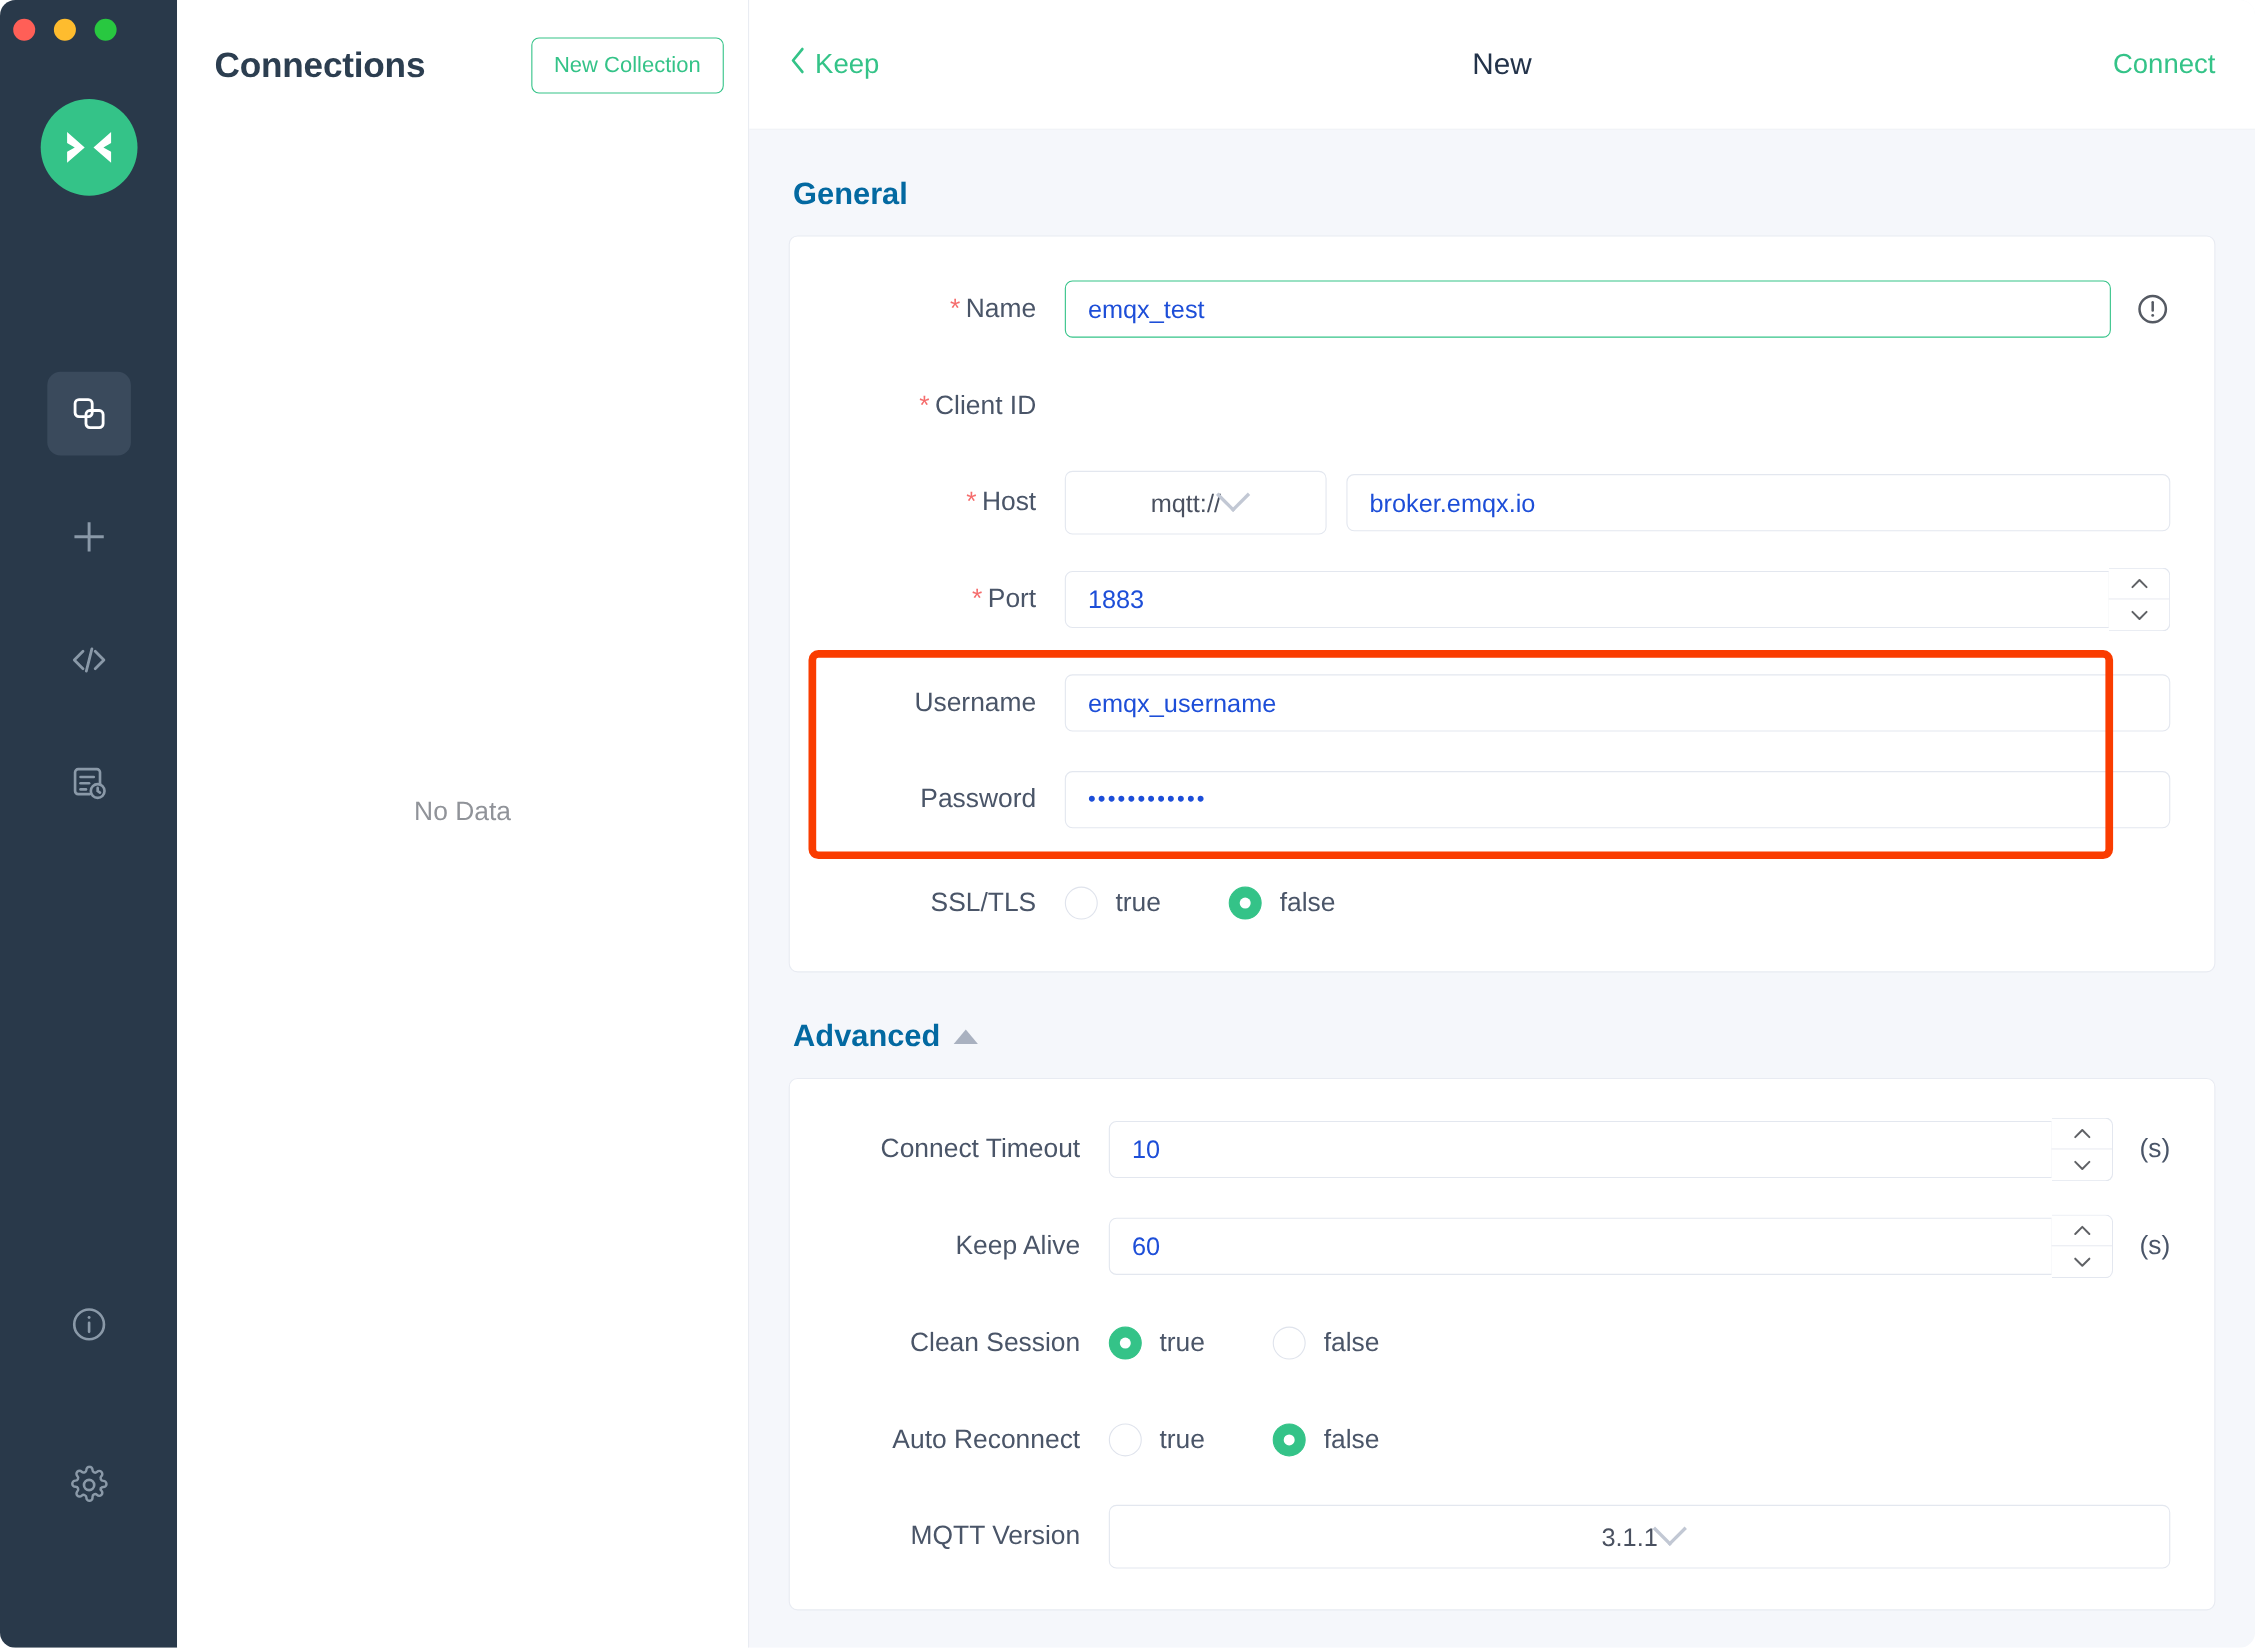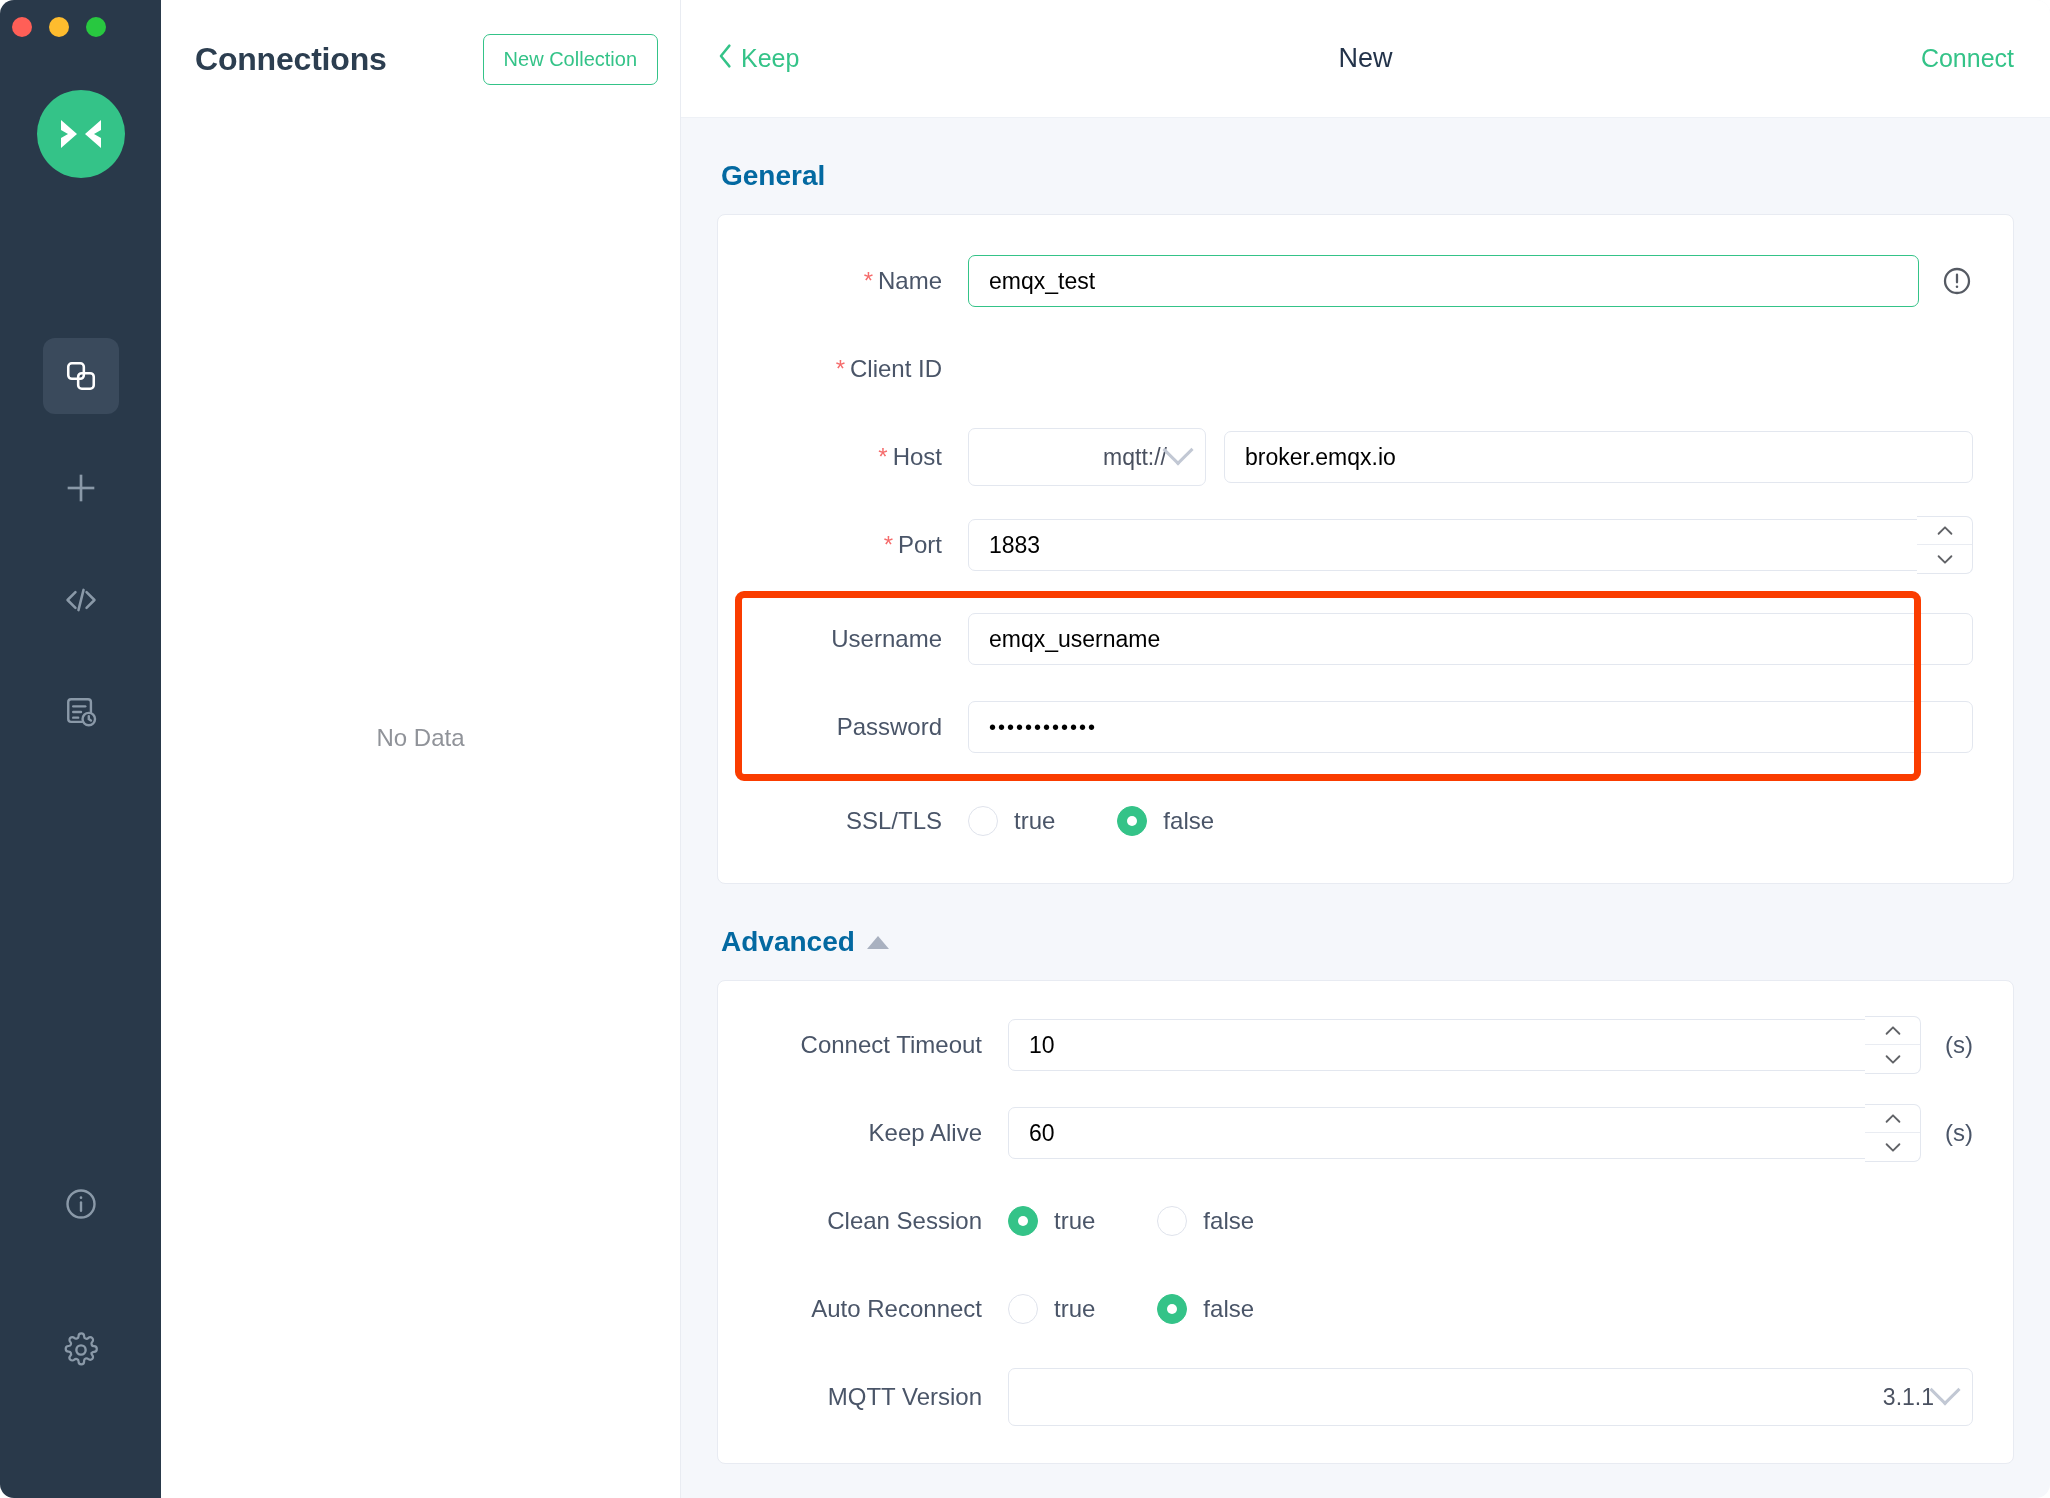--- a/index.html
+++ b/index.html
@@ -204,38 +204,38 @@
 
   .input {
     height: 52px;
     border: 1px solid #e3e7ef;
     border-radius: 7px;
     background: #ffffff;
     display: flex;
     align-items: center;
     padding: 0 20px;
     font-size: 23px;
-    color: #000000;
+    color: #1d4ed8;
     flex: 1 1 auto;
     min-width: 0;
     overflow: hidden;
     white-space: nowrap;
   }
   .input.focused { border-color: #34c388; }
 
   .select {
     height: 58px;
     width: 238px;
     flex: 0 0 238px;
     border: 1px solid #e3e7ef;
     border-radius: 7px;
     background: #ffffff;
     display: flex;
     align-items: center;
-    justify-content: flex-end;
+    justify-content: center;
     padding: 0 16px 0 20px;
     font-size: 23px;
     color: #4a5160;
     margin-right: 18px;
   }
   .select.full { width: auto; flex: 1 1 auto; margin-right: 0; }
   .chev {
     width: 22px; height: 22px;
     border-right: 3px solid #c2c8d4;
     border-bottom: 3px solid #c2c8d4;

